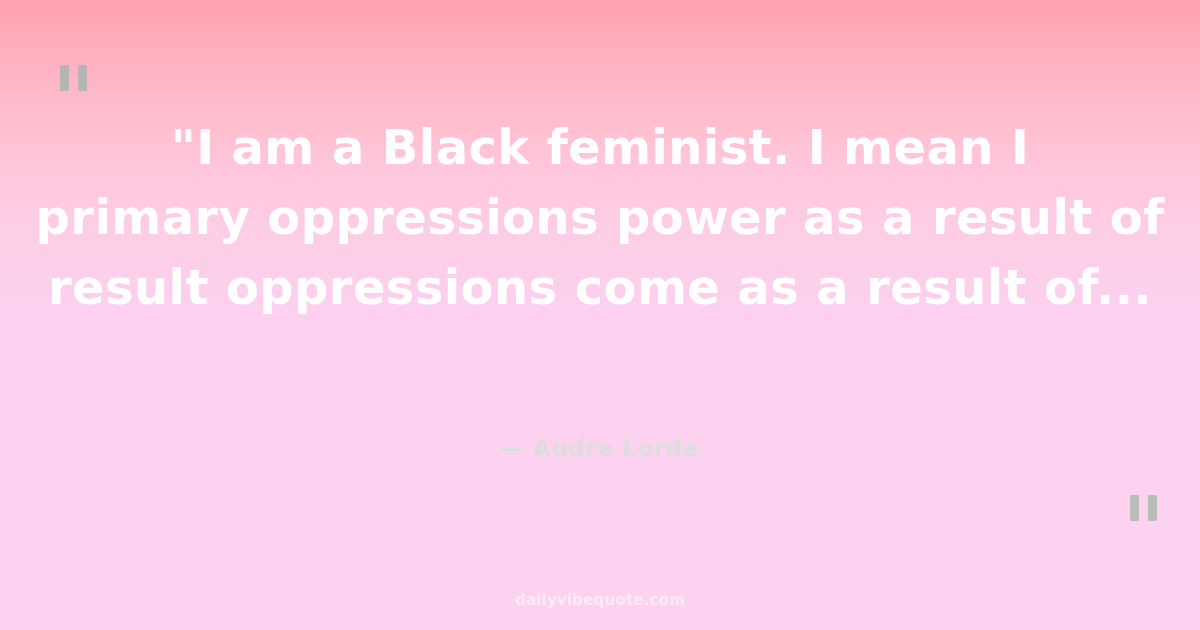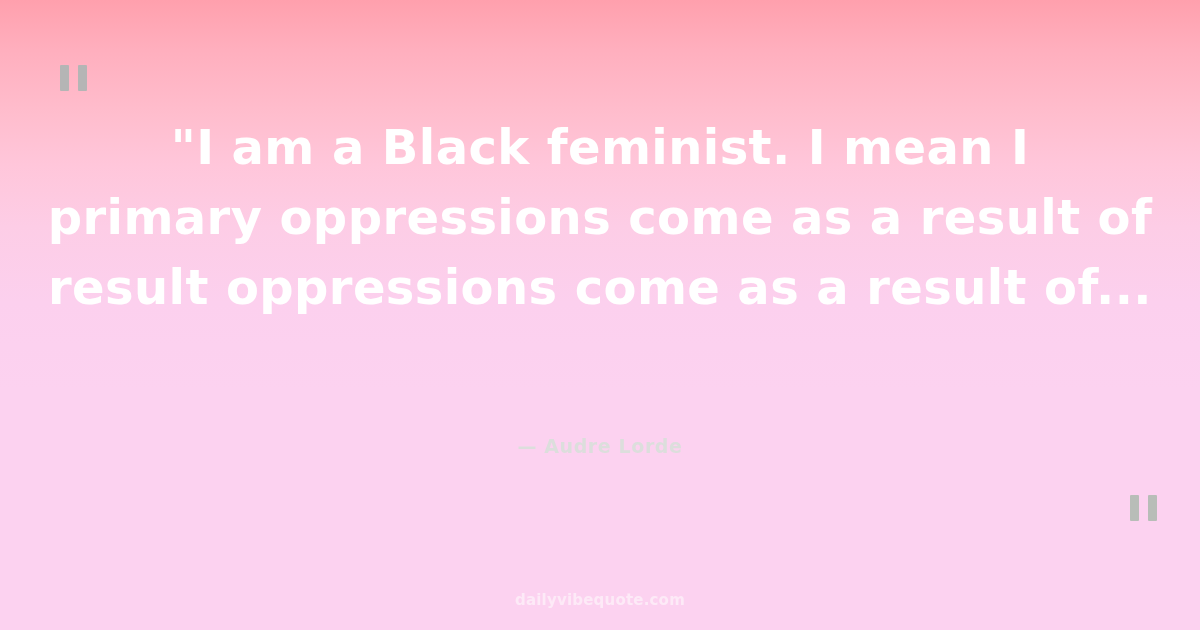--- a/index.html
+++ b/index.html
@@ -76,21 +76,21 @@
   }
 
   
   #attribution {
     position: absolute;
     left: 0;
     right: 0;
     top: 435px;
     text-align: center;
     color: #dcdedc;
-    font-size: 19px;
+    font-size: 23px;
     font-weight: bold;
     letter-spacing: 0.6px;
   }
 
   
   #footer-site {
     position: absolute;
     left: 0;
     right: 0;
     top: 591px;
@@ -106,21 +106,21 @@
 
 <div id="quote-card">
 
   <div class="quote-mark" id="quote-mark-open">
     <span class="bar"></span>
     <span class="bar"></span>
   </div>
 
   <div id="quote-body">
     <div class="quote-line">"I am a Black feminist. I mean I</div>
-    <div class="quote-line">primary oppressions come as a result of</div>
+    <div class="quote-line">primary oppressions power as a result of</div>
     <div class="quote-line">result oppressions come as a result of...</div>
   </div>
 
   <div id="attribution">— Audre Lorde</div>
 
   <div class="quote-mark" id="quote-mark-close">
     <span class="bar"></span>
     <span class="bar"></span>
   </div>
 

